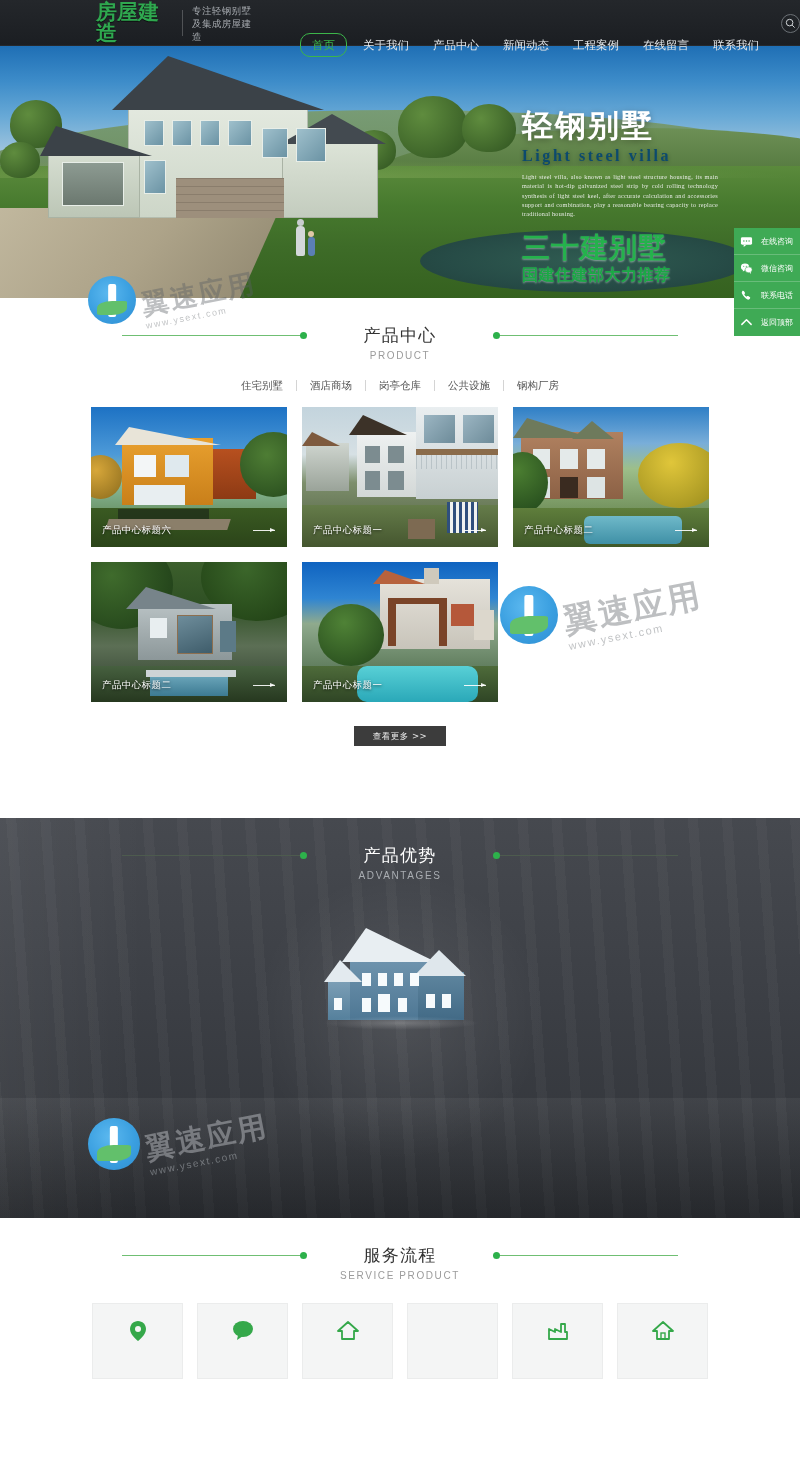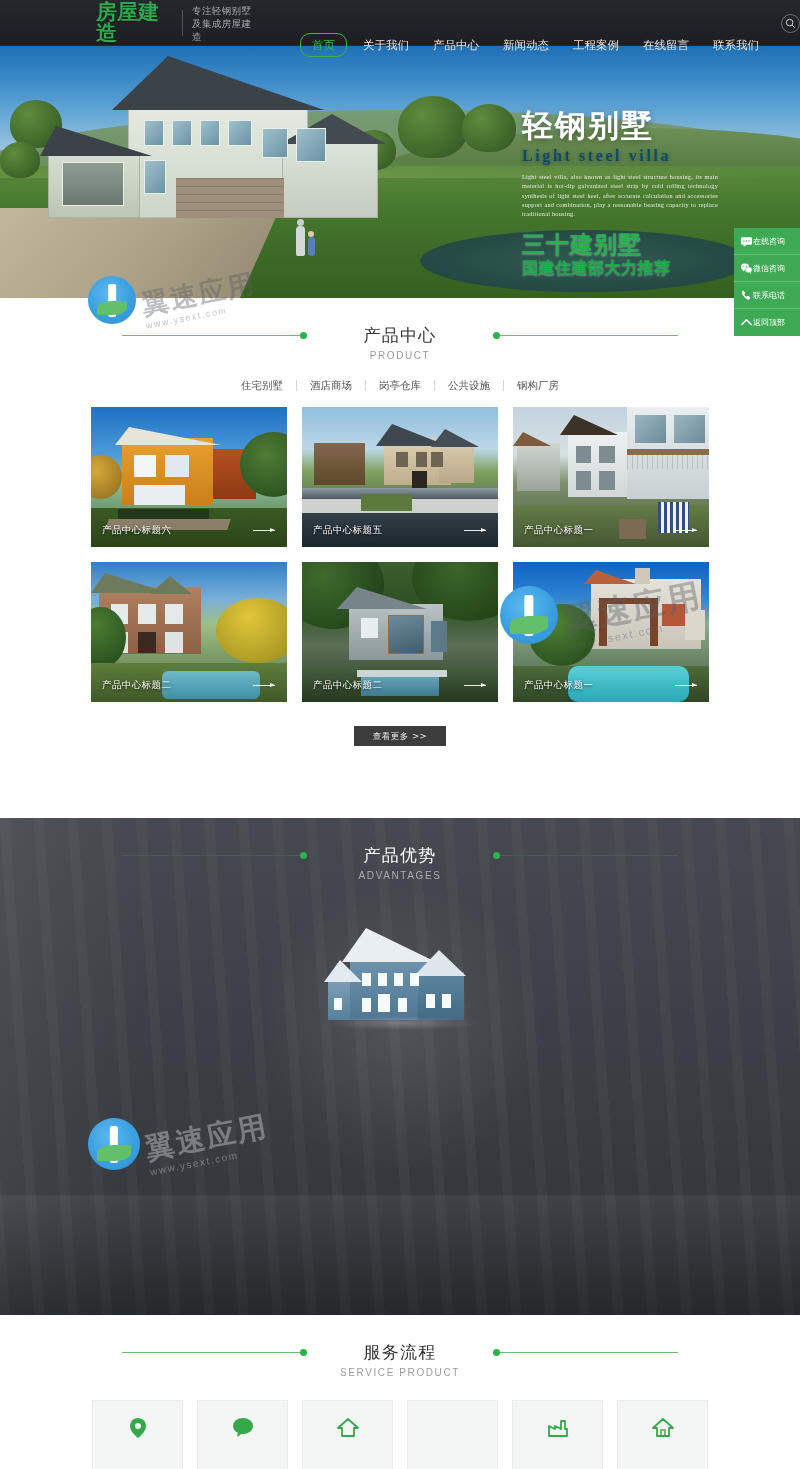--- a/index.html
+++ b/index.html
@@ -264,21 +264,21 @@
     line-height: 9.3px;
     color: #f3f4f2;
     letter-spacing: .25px;
     opacity: .92;
     text-align: justify;
     width: 196px;
     font-family: "Liberation Serif", serif;
   }
   .hero-t3 {
     margin-top: 11px;
-    font-size: 23px;
+    font-size: 28px;
     font-weight: bold;
     color: #24b24c;
     letter-spacing: 1px;
     line-height: 1.25;
     text-shadow: 0 1px 2px rgba(255,255,255,.45);
     font-family: "DejaVu Sans", sans-serif;
   }
   .hero-t4 {
     font-size: 16px;
     font-weight: bold;
@@ -296,21 +296,21 @@
     top: 228px;
     width: 66px;
     z-index: 40;
   }
   .side-btn {
     height: 27px;
     background: #3faa55;
     border-bottom: 1px solid rgba(255,255,255,.22);
     display: flex;
     align-items: center;
-    gap: 0;
+    gap: 8px;
     padding-left: 6px;
     color: #fff;
     font-size: 8px;
     cursor: pointer;
     font-family: "DejaVu Sans", sans-serif;
   }
   .side-btn:last-child { border-bottom: none; }
   .side-btn svg { flex: 0 0 auto; }
 
   
@@ -429,21 +429,21 @@
     cursor: pointer;
     font-family: "DejaVu Sans", sans-serif;
   }
   .blob { position:absolute; border-radius:50%; }
   .rect { position:absolute; }
   .roof-tri { position:absolute; width:0; height:0; }
 
   
   .adv-sec {
     position: relative;
-    height: 497px;
+    height: 400px;
     background: #3a3d42;
     overflow: hidden;
   }
   .adv-bg {
     position: absolute; inset: 0;
     background:
       linear-gradient(90deg, rgba(255,255,255,.05) 0%, transparent 18%),
       linear-gradient(180deg, #46494f 0%, #3c3f45 45%, #303338 100%);
   }
   .adv-corridor {
@@ -699,40 +699,20 @@
         <div class="rect" style="left:0;bottom:0;width:100%;height:28%;background:linear-gradient(180deg,#3a5a22,#2b4419);"></div>
         <div class="rect" style="left:8%;bottom:12%;width:62%;height:8%;background:#8b7f6a;transform:skewX(-18deg);"></div>
         <div class="rect" style="left:14%;bottom:20%;width:46%;height:7%;background:#1d2a1a;opacity:.7;"></div>
       </div>
       <div class="pc-cap">
         <span>产品中心标题六</span>
         <span class="pc-arrow"></span>
       </div>
     </div>
 
-    <div class="prod-card">
-      <div class="pc-img" style="background:linear-gradient(180deg,#8fbfdd 0%,#bcd7e6 30%,#7fa25f 46%,#27303a 100%);">
-        <div class="rect" style="left:42%;top:22%;width:34%;height:34%;background:linear-gradient(180deg,#ded0b4,#bfae8c);"></div>
-        <div class="roof-tri" style="left:38%;top:12%;border-left:16px solid transparent;border-right:56px solid transparent;border-bottom:22px solid #3f4750;"></div>
-        <div class="rect" style="left:70%;top:26%;width:18%;height:28%;background:linear-gradient(180deg,#d7c9ad,#b8a888);"></div>
-        <div class="roof-tri" style="left:66%;top:16%;border-left:14px solid transparent;border-right:34px solid transparent;border-bottom:18px solid #454d56;"></div>
-        <div class="rect" style="left:48%;top:32%;width:6%;height:11%;background:#6d6452;"></div>
-        <div class="rect" style="left:58%;top:32%;width:6%;height:11%;background:#6d6452;"></div>
-        <div class="rect" style="left:66%;top:32%;width:6%;height:11%;background:#6d6452;"></div>
-        <div class="rect" style="left:56%;top:46%;width:8%;height:12%;background:#2b2620;"></div>
-        <div class="rect" style="left:6%;top:26%;width:26%;height:30%;background:linear-gradient(180deg,#7c5a3c,#5c4129);opacity:.9;"></div>
-        <div class="rect" style="left:0;bottom:0;width:100%;height:42%;background:linear-gradient(180deg,#8e9aa0 0%,#3b4750 24%,#1c262e 100%);"></div>
-        <div class="rect" style="left:0;bottom:24%;width:100%;height:10%;background:#cdd2cd;"></div>
-        <div class="rect" style="left:30%;bottom:26%;width:26%;height:12%;background:#5d7a3e;"></div>
-      </div>
-      <div class="pc-cap">
-        <span>产品中心标题五</span>
-        <span class="pc-arrow"></span>
-      </div>
-    </div>
 
     <div class="prod-card">
       <div class="pc-img" style="background:linear-gradient(180deg,#c3d4dd 0%,#d6e0e4 34%,#7d8f6c 54%,#4c5a3c 100%);">
         <div class="rect" style="left:58%;top:0;width:44%;height:66%;background:linear-gradient(180deg,#e9eef0,#c8d0d2);"></div>
         <div class="rect" style="left:62%;top:6%;width:16%;height:20%;background:linear-gradient(135deg,#9cb6c3,#6d8b99);"></div>
         <div class="rect" style="left:82%;top:6%;width:16%;height:20%;background:linear-gradient(135deg,#9cb6c3,#6d8b99);"></div>
         <div class="rect" style="left:58%;top:30%;width:44%;height:4%;background:#8a6b4a;"></div>
         <div class="rect" style="left:58%;top:34%;width:44%;height:10%;background:repeating-linear-gradient(90deg,#b9c3c7 0 1px,transparent 1px 5px);"></div>
         <div class="rect" style="left:28%;top:18%;width:30%;height:46%;background:linear-gradient(180deg,#eef1f1,#d3d8d7);"></div>
         <div class="roof-tri" style="left:24%;top:6%;border-left:14px solid transparent;border-right:44px solid transparent;border-bottom:20px solid #3c3228;"></div>

